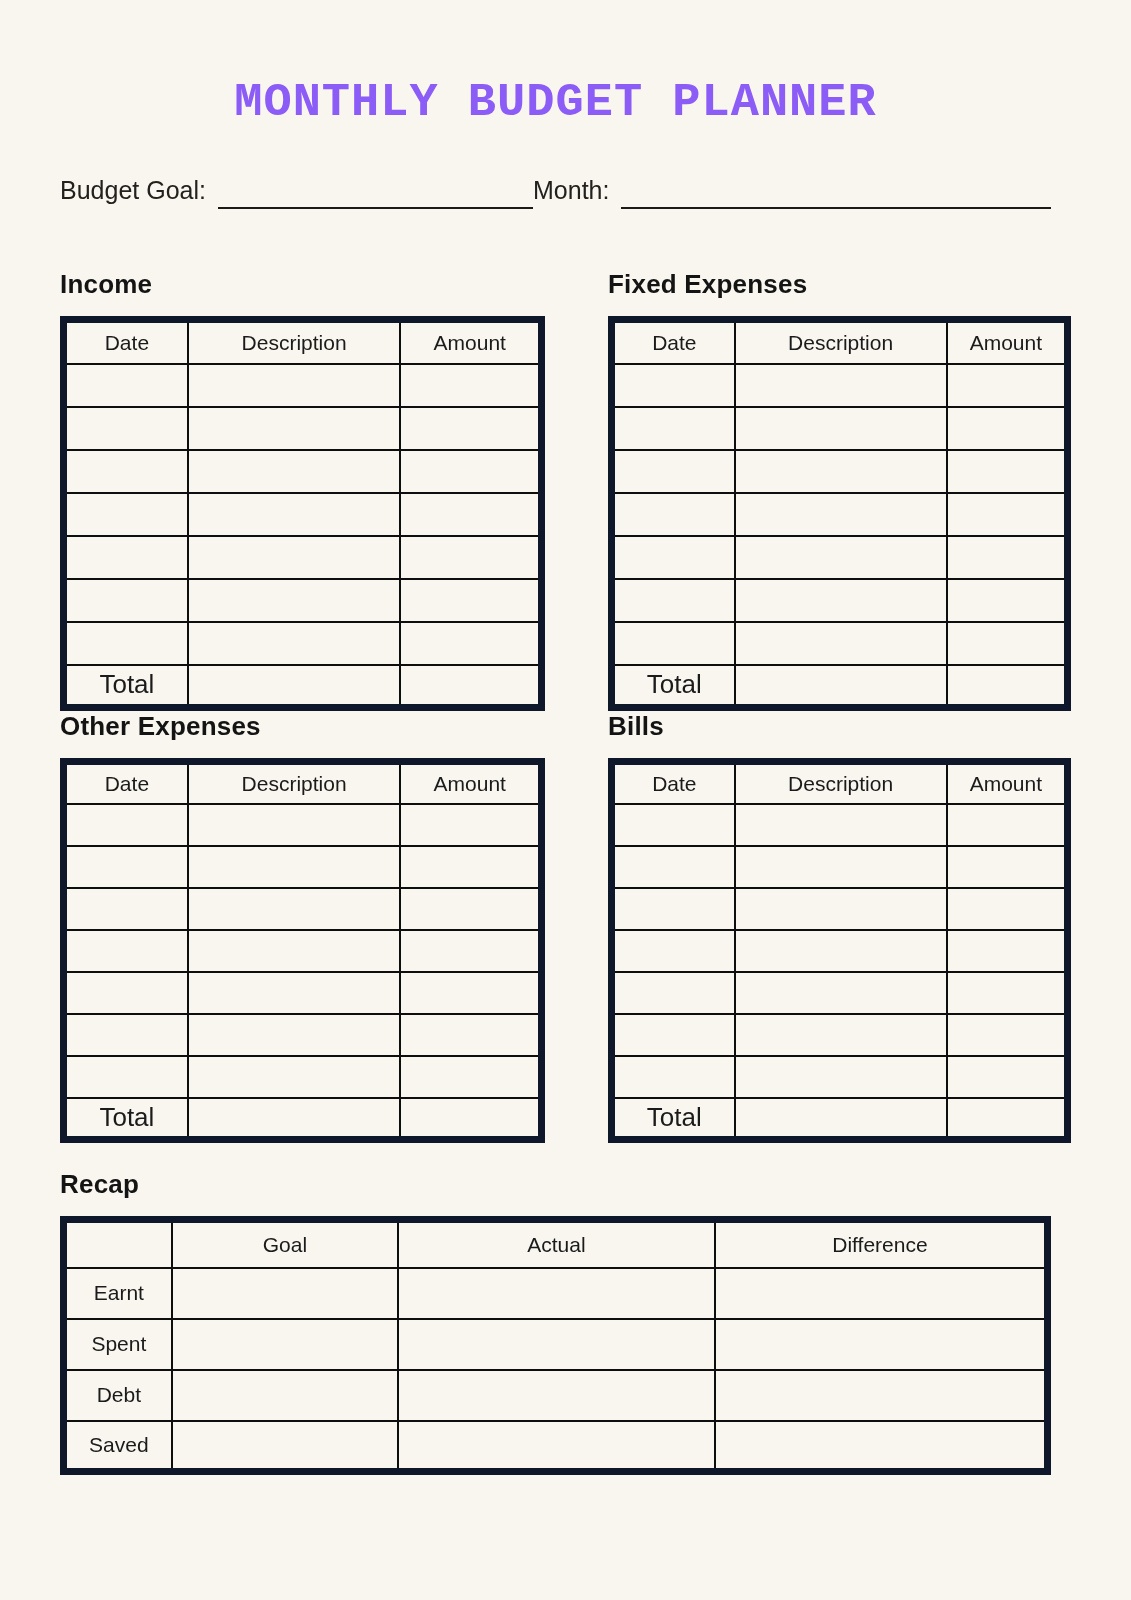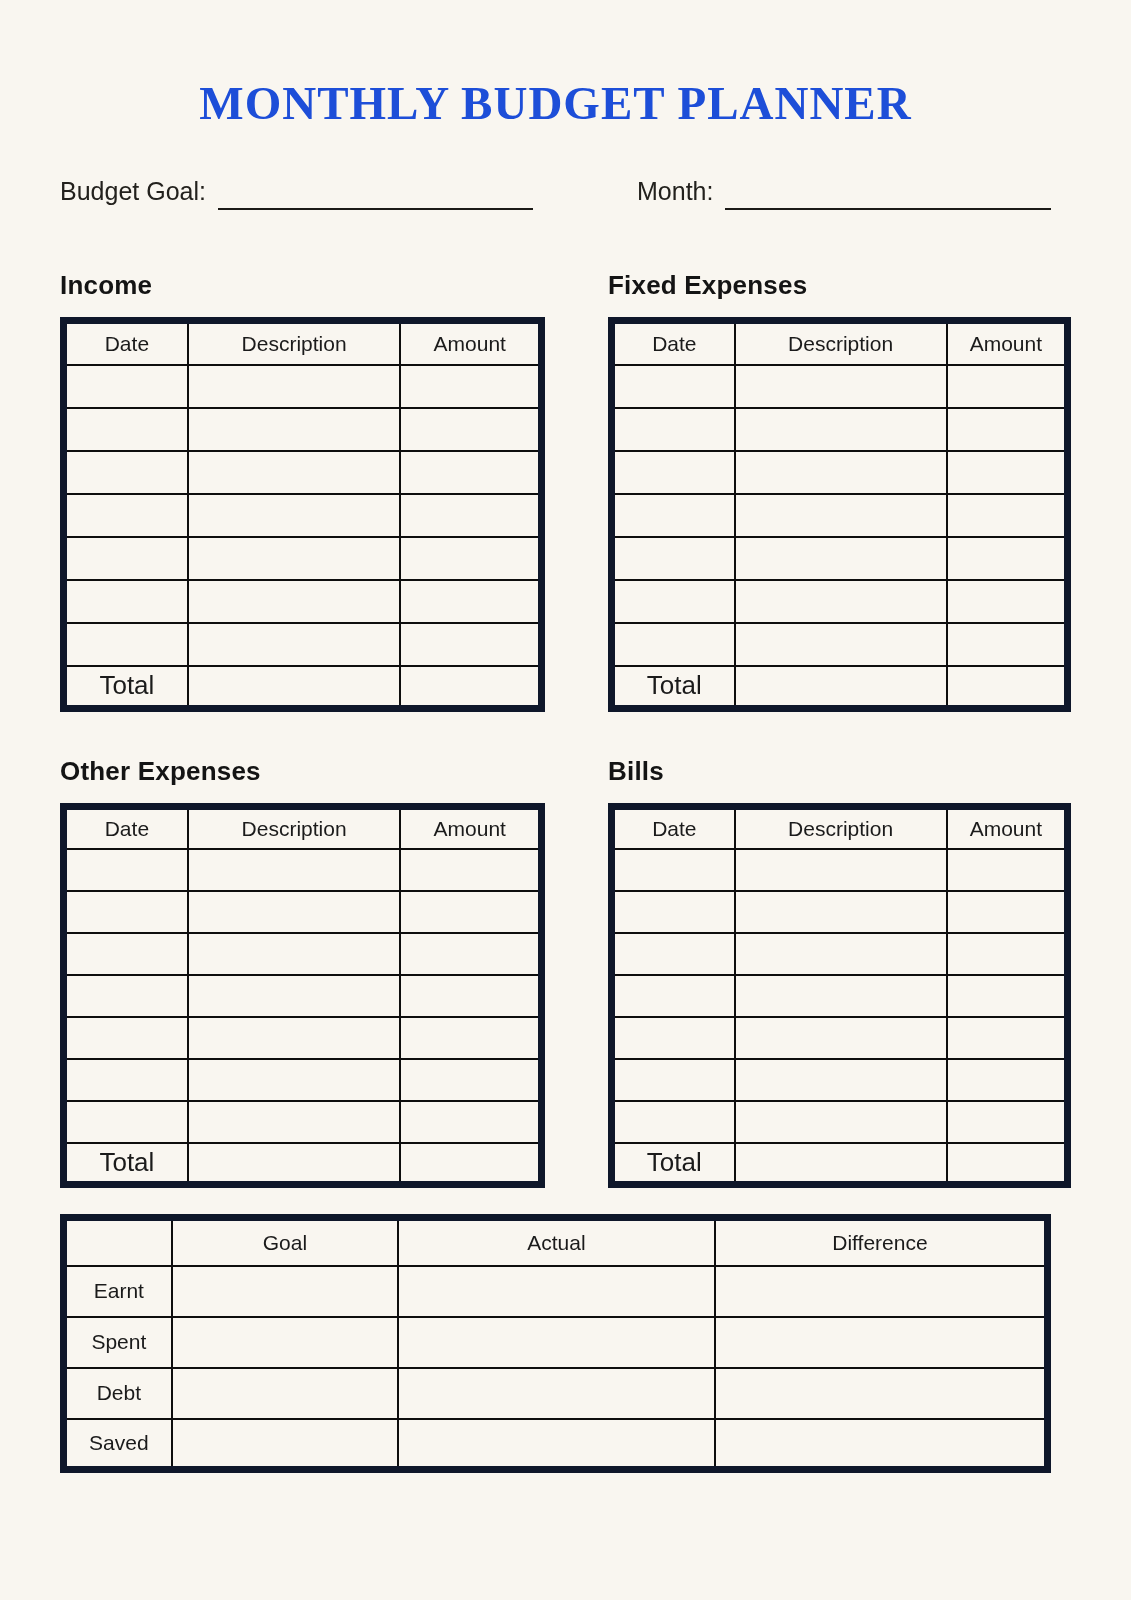--- a/index.html
+++ b/index.html
@@ -15,25 +15,25 @@
   .page {
     width: 1131px;
     height: 1600px;
     padding: 0 80px 0 60px;
   }
 
   
   .title {
     margin: 76px 0 0 0;
     text-align: center;
-    font-family: Liberation Serif, serif;
+    font-family: Liberation Mono, monospace;
     font-weight: 700;
     font-size: 47px;
     letter-spacing: 1px;
-    color: #1d4ed8;
+    color: #8b5cf6;
   }
 
   
   .fields {
     display: flex;
     align-items: flex-end;
     margin-top: 46px;
   }
   .field { display: flex; align-items: flex-end; }
   .field-label {
@@ -42,31 +42,31 @@
     white-space: nowrap;
     padding-bottom: 4px;
   }
   .field-line {
     border-bottom: 2px solid #1C1A17;
     height: 34px;
     margin-left: 12px;
   }
   .field-goal { width: 473px; }
   .field-goal .field-line { flex: 1; }
-  .field-month { flex: 1; margin-left: 104px; }
+  .field-month { flex: 1; }
   .field-month .field-line { flex: 1; }
 
   
   .tables-grid {
     display: grid;
     grid-template-columns: 485px 463px;
     column-gap: 63px;
   }
   .grid-top { margin-top: 60px; }
-  .grid-mid { margin-top: 44px; }
+  .grid-mid { }
 
   .section h2 {
     margin: 0 0 16px 0;
     font-size: 26px;
     font-weight: 700;
     color: #141414;
     letter-spacing: 0.2px;
   }
 
   
@@ -371,20 +371,21 @@
             <td class="total-cell">Total</td>
             <td></td>
             <td></td>
           </tr>
         </tbody>
       </table>
     </section>
   </div>
 
   <section class="section recap-section">
+    <h2>Recap</h2>
     <table class="recap-table">
       <colgroup>
           <col class="c-label">
           <col class="c-goal">
           <col class="c-actual">
           <col class="c-diff">
         </colgroup>
       <thead>
         <tr>
           <th></th>

